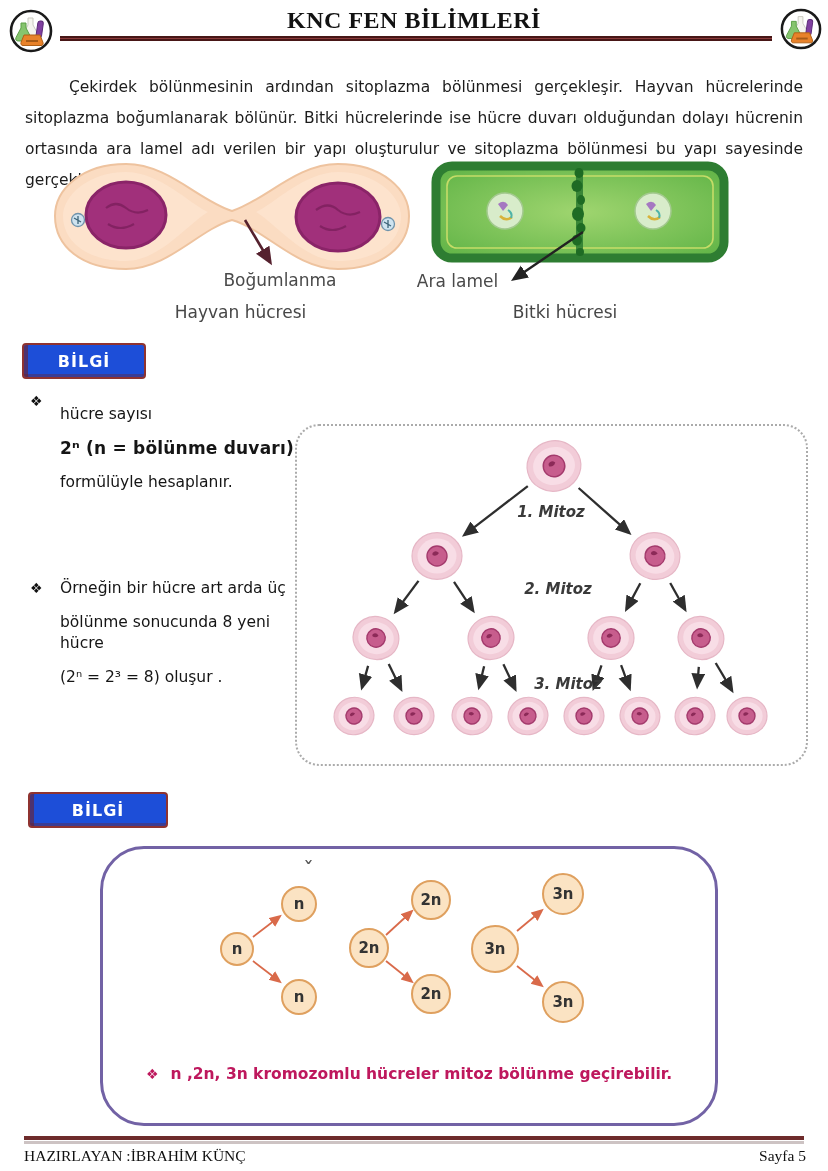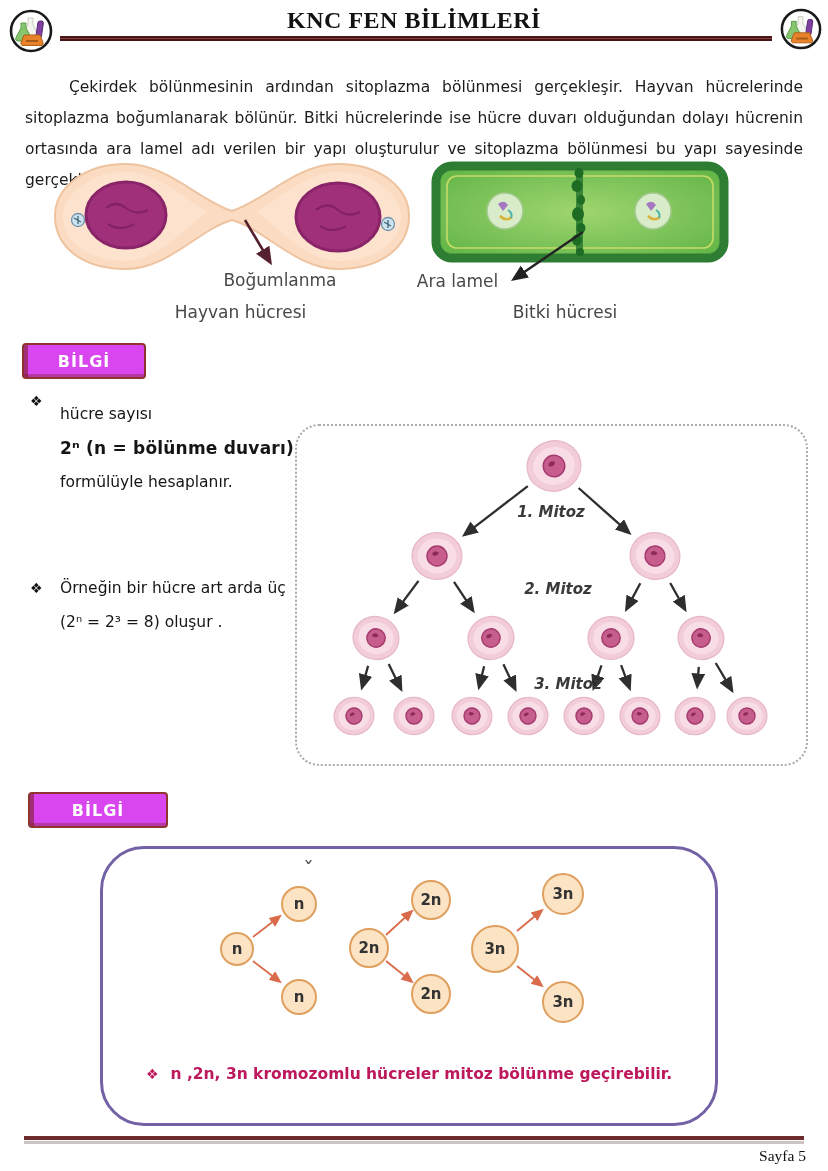--- a/index.html
+++ b/index.html
@@ -22,21 +22,21 @@
   
   #intro{
     position:absolute;left:25px;top:56px;width:778px;
     font-size:15.5px;line-height:31px;text-indent:44px;text-align:justify;color:#1c1c1c;
   }
   
   .fig-label{position:absolute;color:#4a4a4a;font-size:17px;text-align:center;z-index:3;}
   .fig-caption{position:absolute;color:#474747;font-size:17px;text-align:center;z-index:3;}
   
   .ribbon{
-    position:absolute;height:36px;background:#d946ef;border:2px solid #8f3330;border-radius:4px;
+    position:absolute;height:36px;background:#1d4ed8;border:2px solid #8f3330;border-radius:4px;
     display:flex;align-items:center;justify-content:center;
     box-shadow:inset 7px 0 0 -3px rgba(116,28,26,0.55), inset 0 -4px 0 -1px rgba(116,28,26,0.35);
   }
   .ribbon:before{
     content:"";position:absolute;right:-6px;top:-9px;width:13px;height:16px;
     background:#a23d38;border:2px solid #8f3330;border-radius:5px 7px 2px 2px;z-index:-1;
   }
   .ribbon:after{
     content:"";position:absolute;left:-6px;bottom:-9px;width:13px;height:16px;
     background:#a23d38;border:2px solid #8f3330;border-radius:2px 2px 5px 7px;z-index:-1;
@@ -180,20 +180,21 @@
     <div class="nline">hücre sayısı</div>
     <div class="nline bold">2ⁿ (n = bölünme duvarı)</div>
     <div class="nline">formülüyle hesaplanır.</div>
   </div>
 
   <div class="note-block" style="left:28px;top:578px;">
     <div class="nline">
       <span class="bullet">❖</span>
       <span>Örneğin bir hücre art arda üç</span>
     </div>
+    <div class="nline">bölünme sonucunda 8 yeni hücre</div>
     <div class="nline">(2ⁿ = 2³ = 8) oluşur .</div>
   </div>
 
   <div id="mitoz-box">
     <svg id="mitoz-svg" width="509" height="338" viewBox="0 0 509 338">
         <defs>
           <marker id="mAh" markerWidth="9" markerHeight="9" refX="5.5" refY="3" orient="auto">
             <path d="M0,0 L7,3 L0,6 Z" fill="#2e2e2e"></path>
           </marker>
         </defs>
@@ -342,15 +343,16 @@
     <div class="ncircle" style="left:439px;top:24px;width:42px;height:42px;">3n</div>
     <div class="ncircle" style="left:439px;top:132px;width:42px;height:42px;">3n</div>
 
     <div id="purple-note">
       <span class="bullet">❖</span><span>n ,2n, 3n kromozomlu hücreler mitoz bölünme geçirebilir.</span>
     </div>
   </div>
 
   <div class="footer-band1"></div>
   <div class="footer-band2"></div>
+  <div class="footer-text" id="footer-left">HAZIRLAYAN :İBRAHİM KÜNÇ</div>
   <div class="footer-text" id="footer-right">Sayfa 5</div>
 
 </div>
 
 </body></html>

